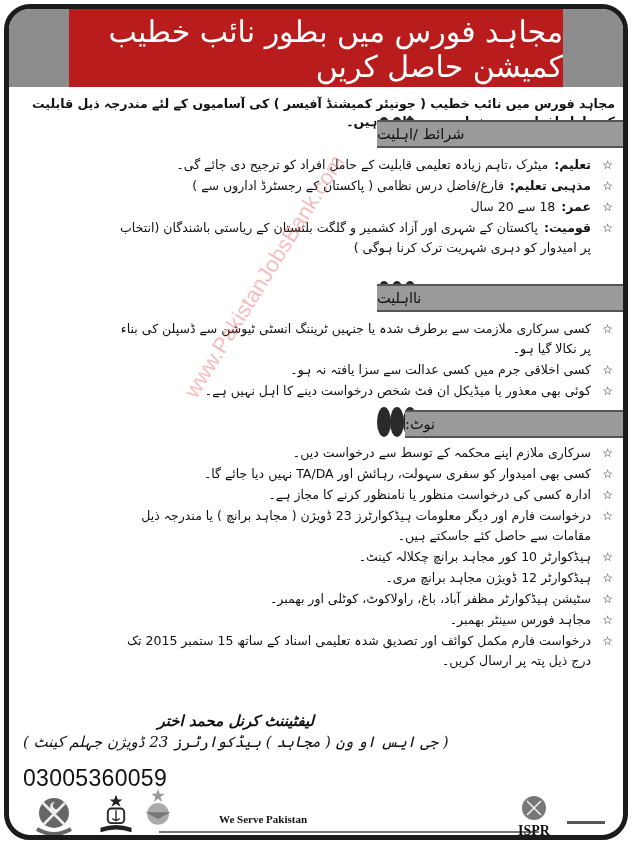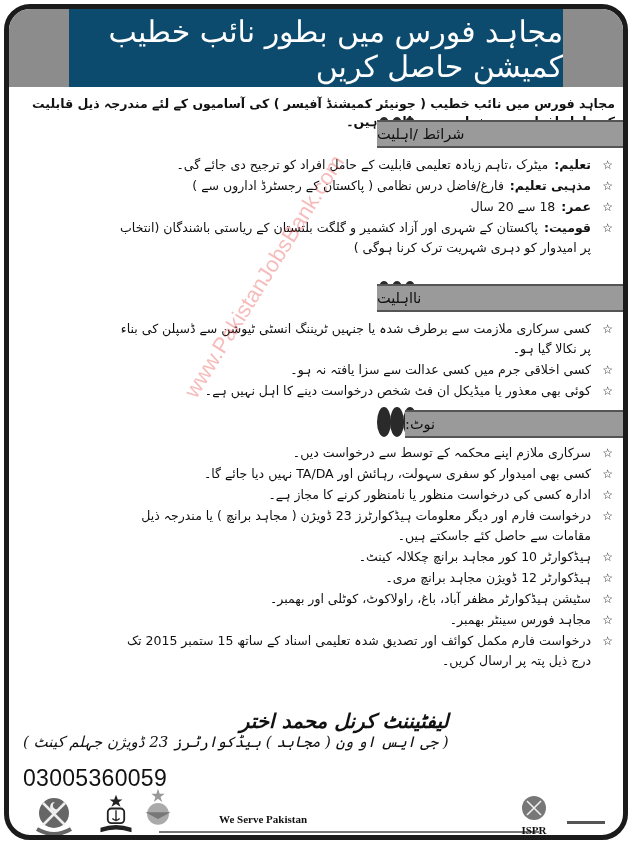--- a/index.html
+++ b/index.html
@@ -5,21 +5,21 @@
     html, body { margin: 0; padding: 0; background: #ffffff; }
     body { width: 640px; height: 849px; position: relative; overflow: hidden;
            font-family: "DejaVu Sans", sans-serif; color: #111; }
     .frame { position: absolute; left: 4px; top: 4px; width: 624px; height: 836px;
              border: 5px solid #1b1b1b; border-radius: 26px; box-sizing: border-box;
              background: #fff; overflow: hidden; }
     .frame-shadow { position: absolute; left: 9px; top: 9px; width: 626px; height: 836px;
                     border-radius: 26px; background: #555; z-index: -1; }
     .header { position: absolute; left: 0; top: 0; width: 100%; height: 78px; display: flex; }
     .header .side { width: 60px; background: #8c8c8c; }
-    .header .title { flex: 1; background: #0c4a6e; color: #fff; display: flex; align-items: center;
+    .header .title { flex: 1; background: #b91c1c; color: #fff; display: flex; align-items: center;
                      justify-content: center; font-family: "DejaVu Serif", serif; font-size: 30px;
                      direction: rtl; padding-top: 2px; }
     .intro { position: absolute; right: 8px; left: 8px; top: 86px; direction: rtl; text-align: right;
              font-size: 12.5px; font-weight: bold; line-height: 18px; }
     .section-bar { position: absolute; left: 368px; right: 0; height: 24px; background: #9a9a9a;
                    border-top: 2px solid #555; border-bottom: 2px solid #555; display: flex;
                    align-items: center; justify-content: flex-end; padding-right: 14px;
                    direction: rtl; font-size: 14.5px; color: #111; }
     .bar-dots { position: absolute; left: 368px; height: 30px; width: 42px; }
     .bar-dots span { position: absolute; top: 0; width: 14px; height: 30px; border-radius: 50%;
@@ -28,33 +28,33 @@
     .bar-dots span:nth-child(2) { left: 13px; }
     .bar-dots span:nth-child(3) { left: 26px; }
     .list { position: absolute; right: 10px; left: 100px; direction: rtl; text-align: right;
             font-size: 12.5px; line-height: 20px; }
     .list .item { display: flex; flex-direction: row; align-items: flex-start; margin-bottom: 1px; }
     .list .star { width: 16px; flex: none; font-size: 12px; color: #222; margin-left: 6px; }
     .list .txt { flex: 1; }
     .list .lbl { font-weight: bold; margin-left: 6px; }
     .signature { position: absolute; left: 14px; top: 702px; direction: rtl; text-align: left; }
     .sig-name { font-family: "DejaVu Serif", serif; font-style: italic; font-weight: bold;
-                font-size: 20px; line-height: 20px; text-align: right; }
+                font-size: 15px; line-height: 20px; text-align: center; }
     .sig-unit { font-family: "DejaVu Serif", serif; font-style: italic; font-size: 15px;
                 line-height: 22px; }
     .phone { position: absolute; left: 14px; top: 756px; font-family: "Liberation Sans", sans-serif;
              font-size: 23px; letter-spacing: 0.3px; direction: ltr; }
     .footer { position: absolute; left: 0; right: 0; top: 784px; height: 48px; }
     .emblem { position: absolute; width: 42px; height: 42px; }
     .slogan { position: absolute; left: 210px; top: 20px; font-family: "Liberation Serif", serif;
               font-weight: bold; font-size: 11px; }
     .rule { position: absolute; left: 150px; top: 38px; width: 380px; height: 2px; background: #777; }
     .rule2 { position: absolute; left: 150px; top: 42px; width: 380px; height: 1px; background: #aaa; }
     .ispr { position: absolute; right: 64px; top: 2px; text-align: center; width: 50px; }
-    .ispr .name { font-family: "Liberation Serif", serif; font-weight: bold; font-size: 11px; line-height: 11px; }
+    .ispr .name { font-family: "Liberation Serif", serif; font-weight: bold; font-size: 14px; line-height: 11px; }
     .ispr .url { font-family: "Liberation Serif", serif; font-size: 6px; }
     .ispr-dash { position: absolute; right: 18px; top: 28px; width: 38px; height: 3px; background: #555; }
     .watermark { position: absolute; left: 170px; top: 380px; transform: rotate(-58deg);
                  transform-origin: left top; font-family: "Liberation Sans", sans-serif;
                  font-size: 22px; color: rgba(230, 60, 60, 0.35); white-space: nowrap;
                  pointer-events: none; }
   </style>
 </head>
 <body>
 

